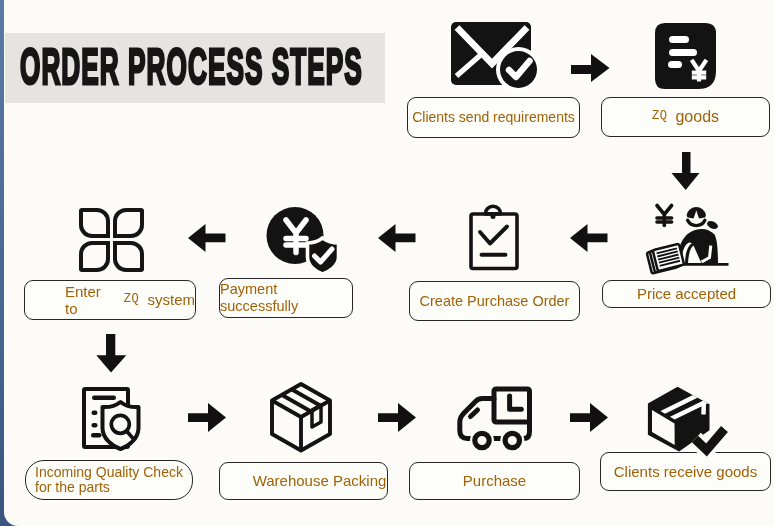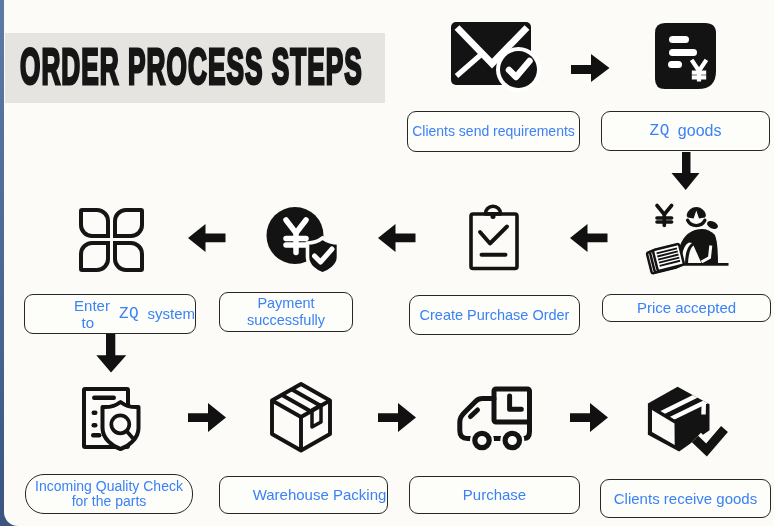--- a/index.html
+++ b/index.html
@@ -5,43 +5,43 @@
   html,body{margin:0;padding:0}
   body{width:774px;height:526px;position:relative;overflow:hidden;
        background:linear-gradient(180deg,#5b7aa6 0%,#4a6792 55%,#3b5480 100%);
        font-family:"Liberation Sans",sans-serif;}
   .panel{position:absolute;left:4px;top:0;width:770px;height:526px;
          background:#fcfbf7;border-bottom-left-radius:14px;}
   .abs{position:absolute;}
   .title{position:absolute;left:5px;top:33px;width:380px;height:70px;background:#e5e4e1;}
   .box{position:absolute;border:1.8px solid #272727;border-radius:9px;background:#fdfdf9;
        display:flex;align-items:center;justify-content:center;
-       font-size:14.5px;color:#3b82f6;text-align:center;line-height:1.15;box-sizing:border-box;margin-top:14px;}
-  .zq{font-family:"Liberation Mono",monospace;font-weight:normal;font-size:16px;letter-spacing:0.5px;}
+       font-size:14.5px;color:#a16207;text-align:left;line-height:1.15;box-sizing:border-box;}
+  .zq{font-family:"Liberation Mono",monospace;font-weight:normal;font-size:12px;letter-spacing:0.5px;}
 </style>
 </head>
 <body>
 <div class="panel"></div>
 <div class="title"></div>
 <svg class="abs" style="left:5px;top:33px;" width="380" height="70">
   <text x="0" y="0" transform="translate(15,50.5) scale(0.5237,1)" font-family="Liberation Sans, sans-serif" font-size="50" font-weight="bold" letter-spacing="2" fill="#161616" stroke="#161616" stroke-width="3">ORDER PROCESS STEPS</text>
 </svg>
 
 <div class="box" style="left:407px;top:97px;width:173px;height:41px;font-size:14px;">Clients send requirements</div>
 <div class="box" style="left:601px;top:97px;width:169px;height:40px;"><span class="zq">ZQ</span>&nbsp;&nbsp;<span style="font-size:16px">goods</span></div>
 
 <div class="box" style="left:24px;top:280px;width:172px;height:40px;font-size:15px;padding-left:40px;">Enter to&nbsp;&nbsp;<span class="zq">ZQ</span>&nbsp;&nbsp;system</div>
 <div class="box" style="left:219px;top:278px;width:134px;height:40px;">Payment successfully</div>
-<div class="box" style="left:409px;top:281px;width:171px;height:40px;border-radius:10px;">Create Purchase Order</div>
+<div class="box" style="left:409px;top:281px;width:171px;height:40px;">Create Purchase Order</div>
 <div class="box" style="left:602px;top:280px;width:169px;height:28px;font-size:15px;">Price accepted</div>
 
 <div class="box" style="left:25px;top:460px;width:168px;height:40px;font-size:14px;line-height:1.08;border-radius:19px;">Incoming Quality Check<br>for the parts</div>
 <div class="box" style="left:219px;top:462px;width:169px;height:38px;font-size:15px;padding-left:32px;">Warehouse Packing</div>
 <div class="box" style="left:409px;top:462px;width:171px;height:38px;font-size:15px;">Purchase</div>
-<div class="box" style="left:600px;top:465px;width:171px;height:39px;font-size:15px;">Clients receive goods</div>
+<div class="box" style="left:600px;top:452px;width:171px;height:39px;font-size:15px;">Clients receive goods</div>
 
 <svg class="abs" style="left:571px;top:54px;" width="39" height="28">
     <polygon points="0,11 20,11 20,0 38.5,14 20,28 20,20 0,20" fill="#111"></polygon>
   </svg>
 
 <svg class="abs" style="left:188px;top:223.5px;" width="38" height="28">
     <polygon points="37.5,9.5 17.5,9.5 17.5,0 0,14 17.5,28 17.5,18.2 37.5,18.2" fill="#111"></polygon>
   </svg>
 <svg class="abs" style="left:378.3px;top:223.5px;" width="38" height="28">
     <polygon points="37.5,9.5 17.5,9.5 17.5,0 0,14 17.5,28 17.5,18.2 37.5,18.2" fill="#111"></polygon>

